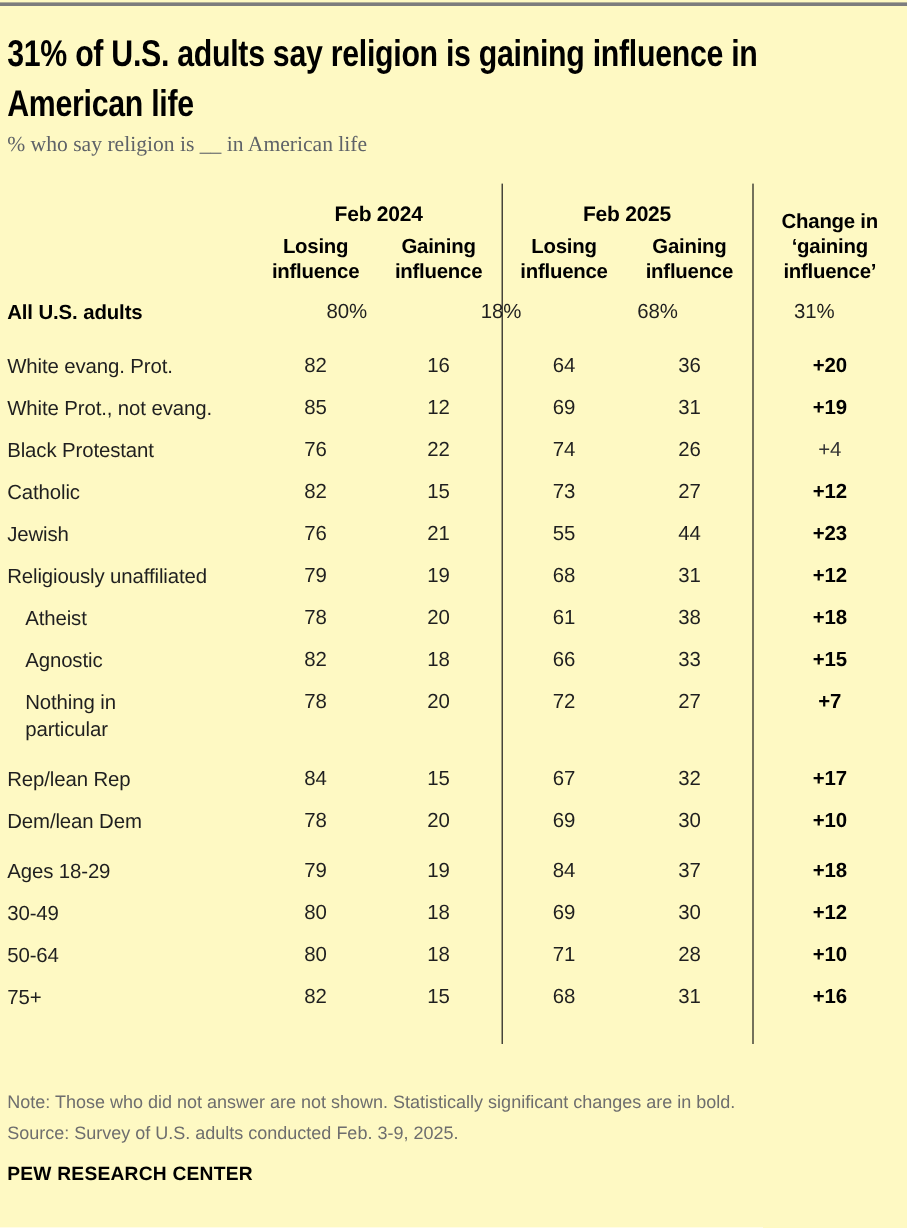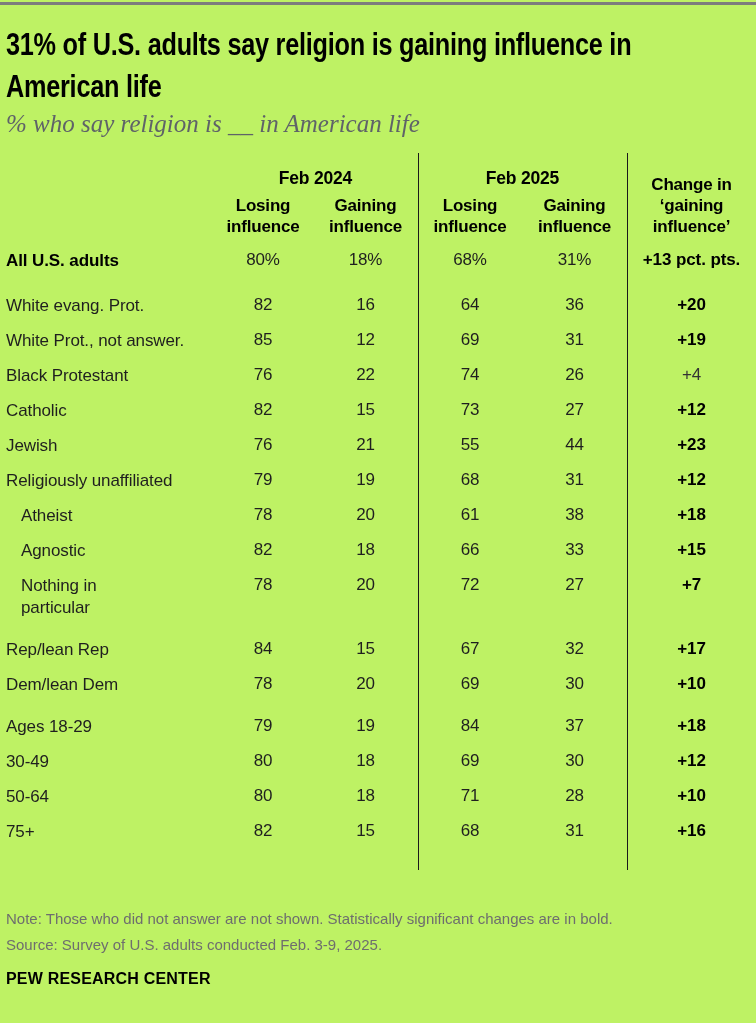--- a/index.html
+++ b/index.html
@@ -1,40 +1,39 @@
 <!DOCTYPE html>
 <html><head>
 <meta charset="utf-8">
 <style>
   html, body { margin: 0; padding: 0; background: #ffffff; }
   .page {
     position: relative;
     width: 756px;
     height: 1023px;
-    background: #bef264;
+    background: #fef9c3;
     font-family: "Liberation Sans", sans-serif;
     overflow: hidden;
   }
   .top-rule {
     position: absolute; top: 2px; left: 0; width: 756px; height: 3px;
     background: #7d7d7d;
   }
   .title {
     position: absolute; top: 24px; left: 6px;
     width: 905px;
     transform: scaleX(0.815);
     transform-origin: 0 0;
     font-size: 31px; font-weight: 700; color: #000;
     line-height: 1.36; letter-spacing: -0.3px;
   }
   .subtitle {
     position: absolute; top: 110px; left: 6px;
     font-family: "Liberation Serif", serif;
-    font-style: italic;
-    font-size: 25px; color: #5f6368;
+    font-size: 18px; color: #5f6368;
   }
   .table-wrap { position: absolute; top: 153px; left: 0; width: 624px; }
   .vline {
     position: absolute; top: 153px; width: 1px; height: 717px;
     background: #1a1a1a;
   }
   .vline-1 { left: 418px; }
   .vline-2 { left: 627px; }
   .grid-cols {
     display: grid;
@@ -66,21 +65,21 @@
   .row { align-items: start; height: 35px; }
   .row.tall { height: 57px; }
   .row.group-start { margin-top: 7px; }
   .cell { font-size: 17px; color: #1f1f1f; letter-spacing: -0.1px; }
   .cell.label { padding-left: 6px; line-height: 22px; }
   .cell.label.indent { padding-left: 21px; }
   .cell.label.narrow { max-width: 132px; }
   .cell.num { text-align: center; }
   .cell.change { text-align: center; color: #333; }
   .cell.change.bold { font-weight: 700; color: #000; }
-  .row.lead-row { height: 38px; }
+  .row.lead-row { height: 38px; gap: 26px; }
   .row.lead-row .label { font-weight: 700; color: #000; }
   .footer { position: absolute; top: 883px; left: 6px; width: 744px; margin-top: 23px; }
   .note-line { font-size: 15px; color: #6e6e6e; line-height: 26px; }
   .brand {
     margin-top: 12px; font-size: 16px; font-weight: 700;
     color: #000; letter-spacing: 0.2px;
   }
 </style>
 </head>
 <body>
@@ -119,21 +118,21 @@
         </div>
         <div class="row grid-cols group-start">
           <div class="cell label">White evang. Prot.</div>
           <div class="cell num">82</div>
           <div class="cell num">16</div>
           <div class="cell num">64</div>
           <div class="cell num">36</div>
           <div class="cell change bold">+20</div>
         </div>
         <div class="row grid-cols">
-          <div class="cell label">White Prot., not answer.</div>
+          <div class="cell label">White Prot., not evang.</div>
           <div class="cell num">85</div>
           <div class="cell num">12</div>
           <div class="cell num">69</div>
           <div class="cell num">31</div>
           <div class="cell change bold">+19</div>
         </div>
         <div class="row grid-cols">
           <div class="cell label">Black Protestant</div>
           <div class="cell num">76</div>
           <div class="cell num">22</div>

